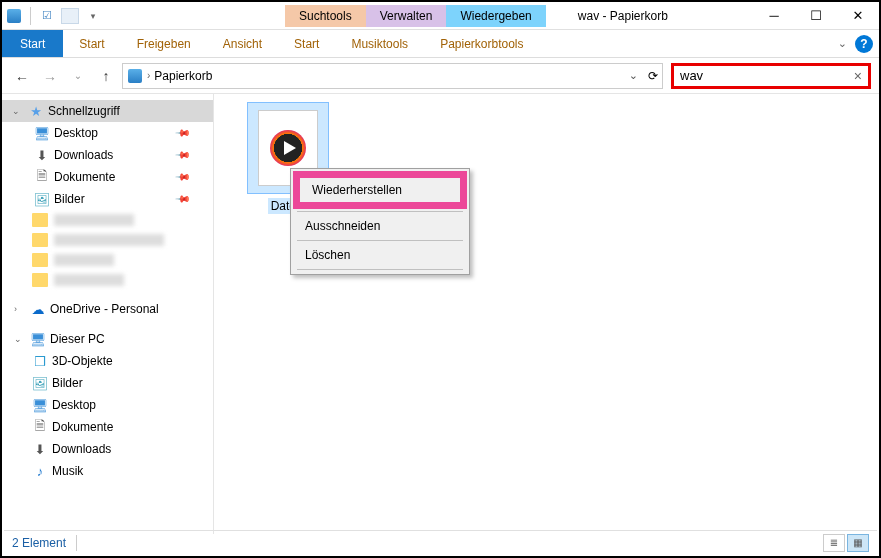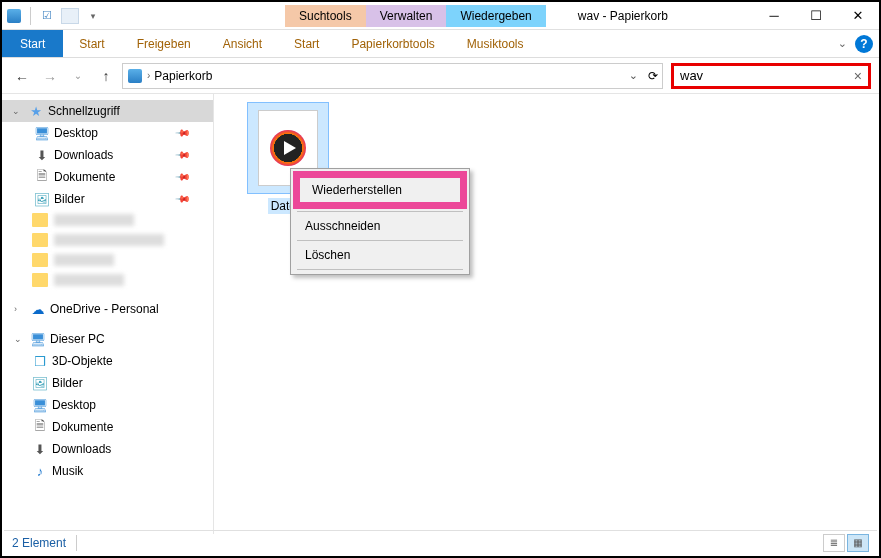--- a/index.html
+++ b/index.html
@@ -106,22 +106,22 @@
     <div class="win-btn">✕</div>
   </div>
 </div>
 
 <div class="menubar">
   <div class="menu-file">Start</div>
   <div class="menu-item">Start</div>
   <div class="menu-item">Freigeben</div>
   <div class="menu-item">Ansicht</div>
   <div class="menu-item">Start</div>
+  <div class="menu-item">Musiktools</div>
   <div class="menu-item">Papierkorbtools</div>
-  <div class="menu-item">Musiktools</div>
   <div class="menu-right">
     <span style="font-size:11px;color:#666">⌄</span>
     <span class="help-icon">?</span>
   </div>
 </div>
 
 <div class="addressbar">
   <div class="nav-btn enabled">←</div>
   <div class="nav-btn">→</div>
   <div class="nav-btn" style="font-size:10px">⌄</div>

